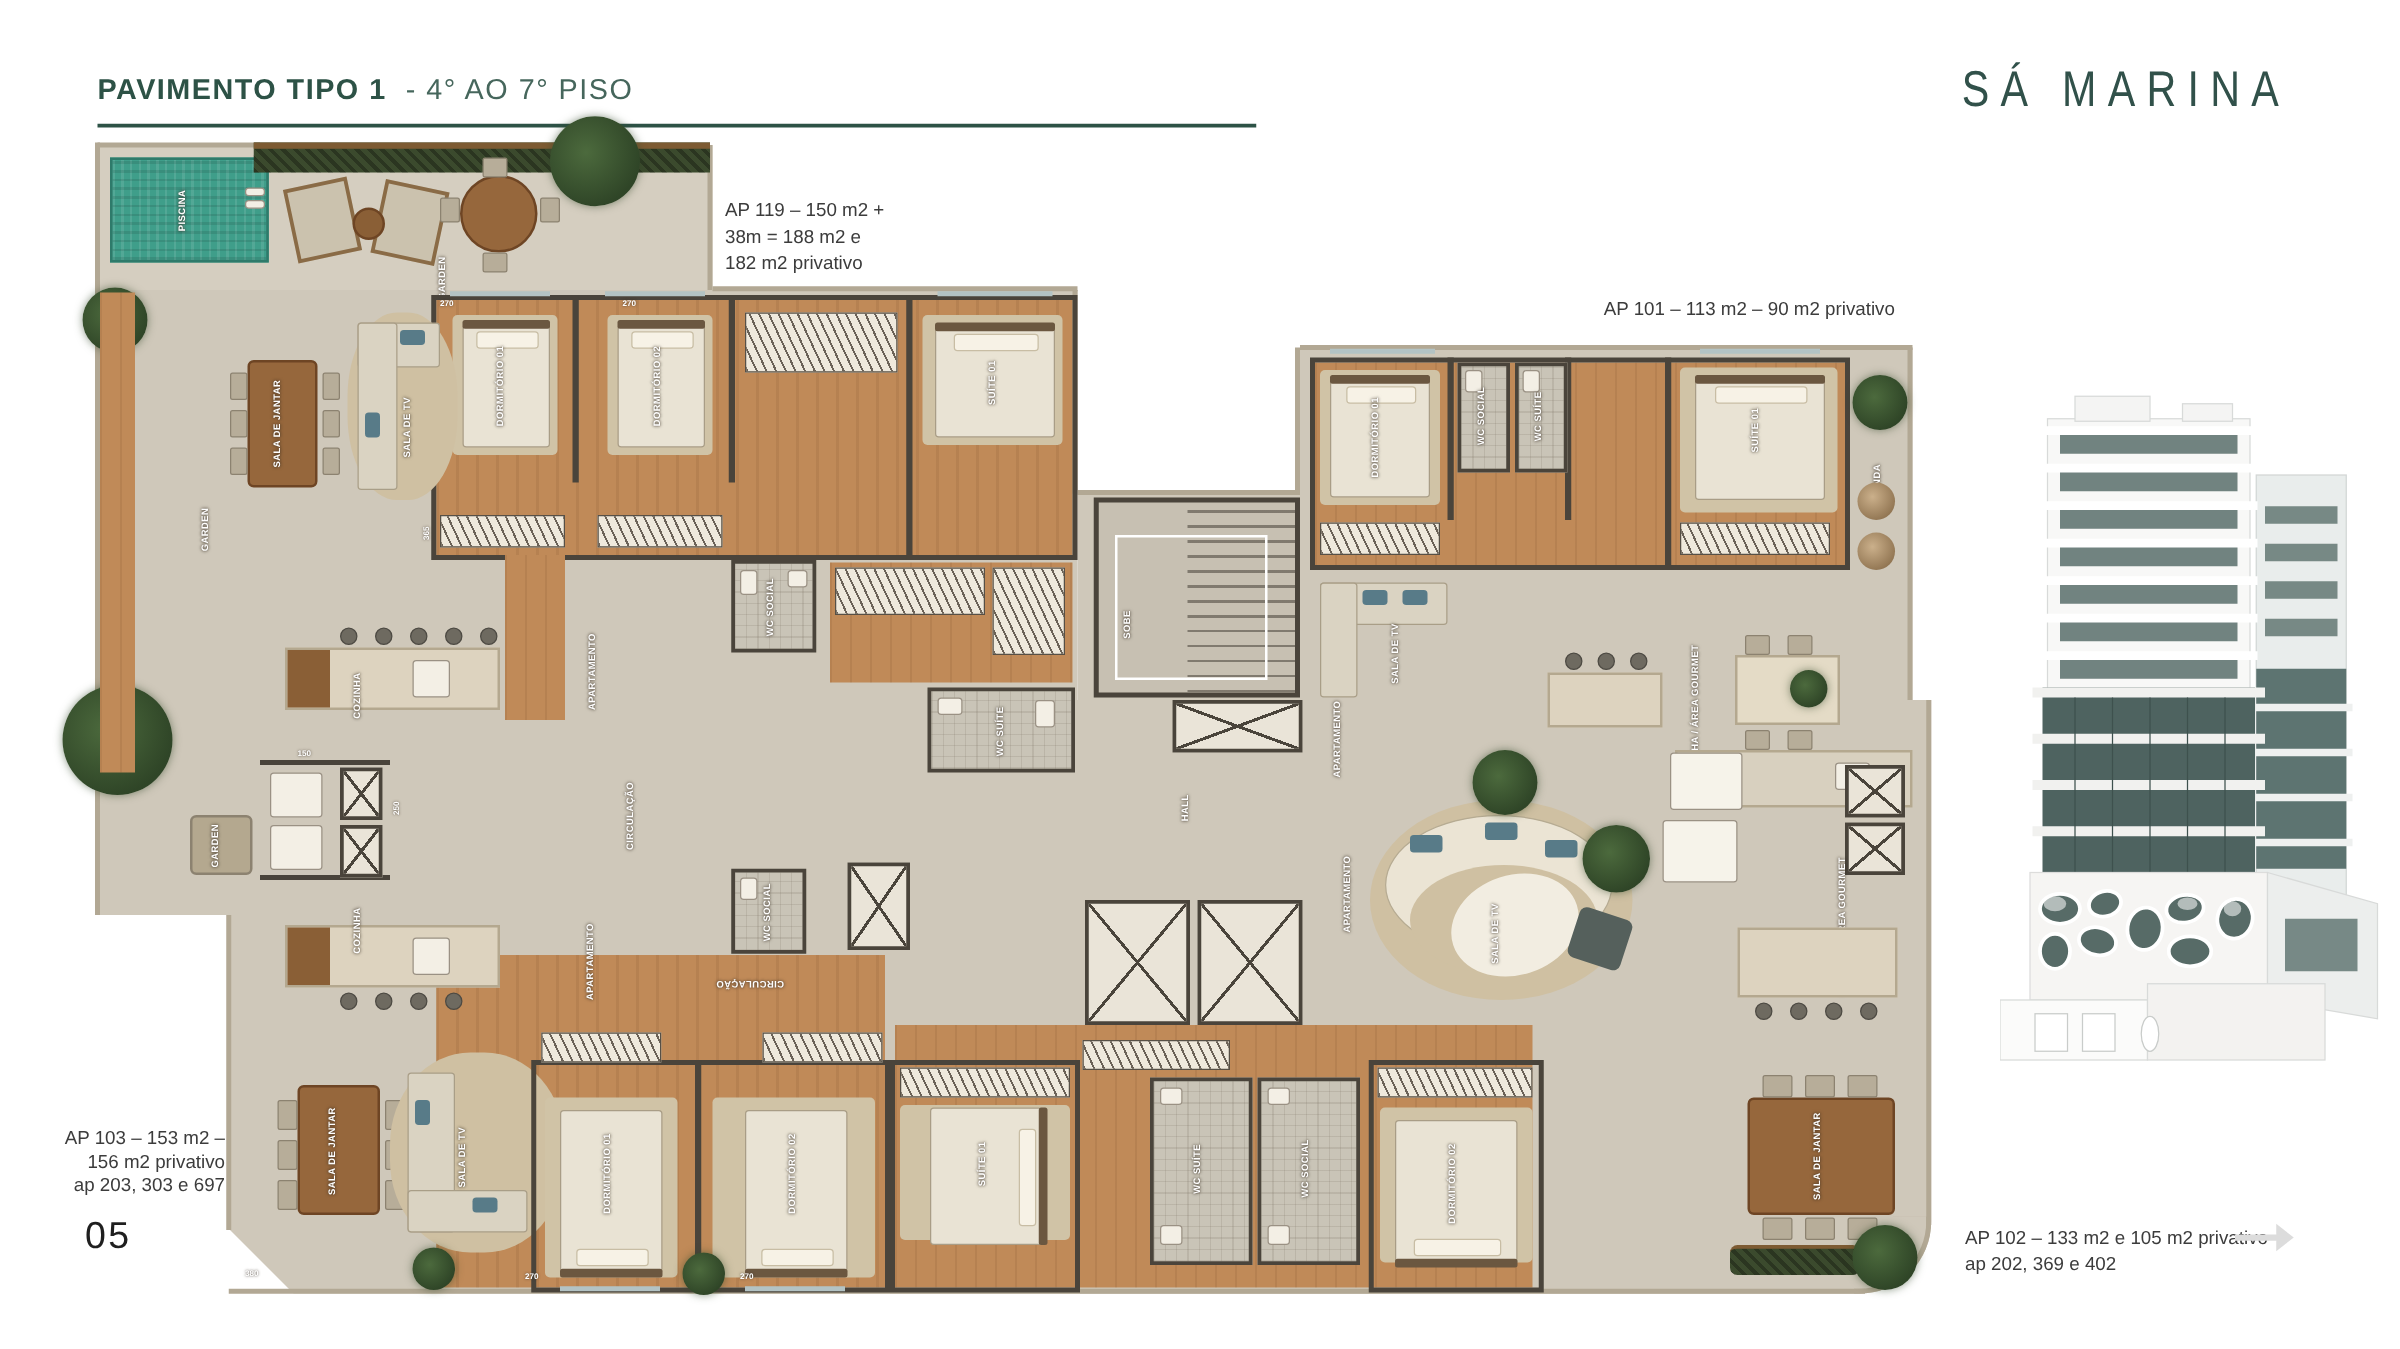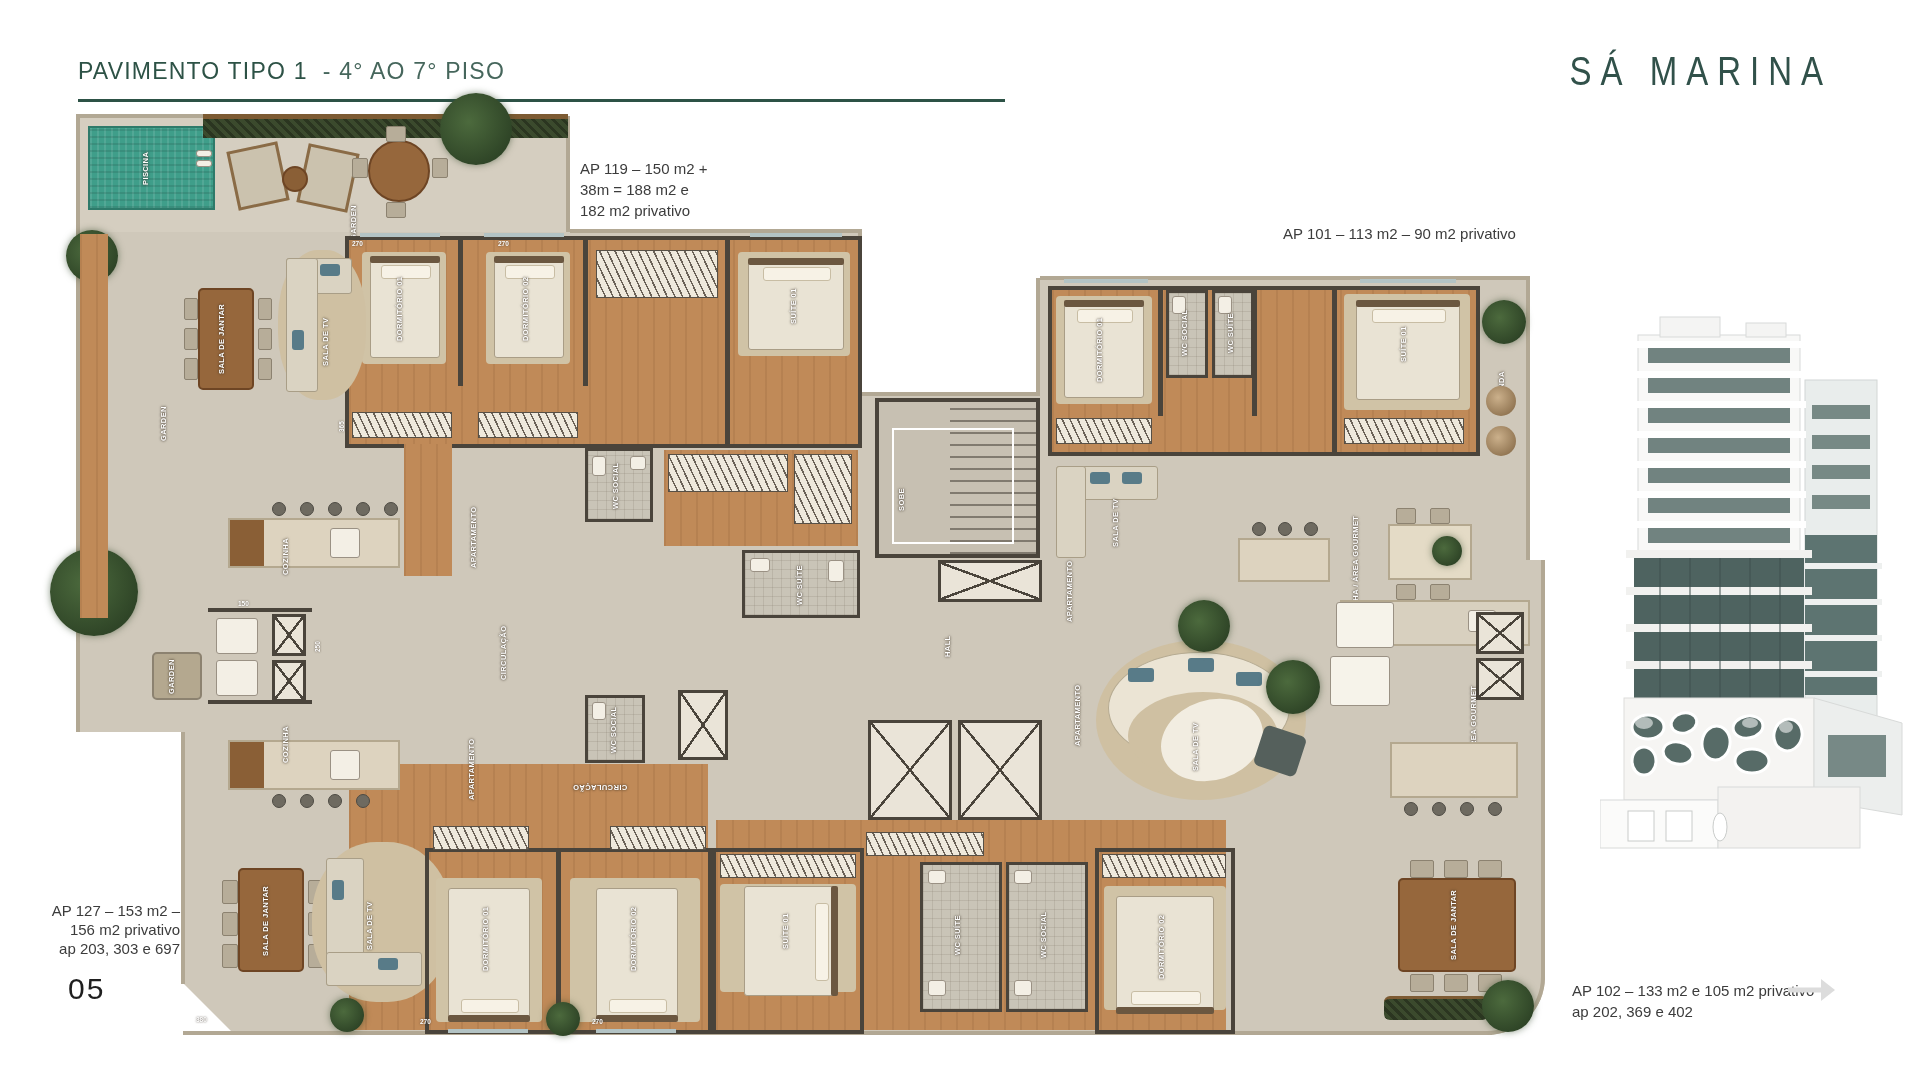--- a/index.html
+++ b/index.html
@@ -1,21 +1,21 @@
 <!DOCTYPE html>
 <html><head>
 <meta charset="utf-8">
 <style>
   html,body{margin:0;padding:0;background:#fff;}
   .page{position:relative;width:1920px;height:1079px;background:#ffffff;
         font-family:"Liberation Sans",sans-serif;overflow:hidden;}
   .abs{position:absolute;}
   
   .title{position:absolute;left:78px;top:58px;font-size:23px;color:#2d5246;letter-spacing:1.2px;white-space:nowrap;}
-  .title b{font-weight:400;}
+  .title b{font-weight:700;}
   .title span{font-weight:400;opacity:.88;}
   .rule{position:absolute;left:78px;top:99px;width:927px;height:3px;background:#2d5246;}
   .brand{position:absolute;right:88px;top:48px;font-size:33px;color:#31514a;font-weight:400;
          letter-spacing:9px;transform:scaleY(1.22);transform-origin:top right;white-space:nowrap;}
   
   .note{position:absolute;font-size:15px;color:#3c3c3c;line-height:21px;white-space:nowrap;}
   .pagenum{position:absolute;left:68px;top:972px;font-size:30px;color:#1f1f1f;letter-spacing:2px;}
   
   .slab{position:absolute;background:#cfc8ba;}
   .slab2{position:absolute;background:#d5cec0;}
@@ -86,23 +86,23 @@
     <span>&nbsp;</span><span>- 4° AO 7° PISO</span>
   </div>
   <div class="rule"></div>
   <div class="brand">SÁ MARINA</div>
 
   <div class="note" style="left:580px;top:158px;">
     <div>AP 119 – 150 m2 +</div>
     <div>38m = 188 m2 e</div>
     <div>182 m2 privativo</div>
   </div>
-  <div class="note" style="left:1283px;top:223px;">AP 101 – 113 m2 – 90 m2 privativo</div>
+  <div class="note" style="left:1283px;top:237px;">AP 101 – 113 m2 – 90 m2 privativo</div>
   <div class="note" style="left:28px;top:901px;width:152px;text-align:right;white-space:normal;line-height:19px;">
-    <div>AP 127 – 153 m2 –</div>
+    <div>AP 103 – 153 m2 –</div>
     <div>156 m2 privativo</div>
     <div>ap 203, 303 e 697</div>
   </div>
   <div class="pagenum">05</div>
   <div class="note" style="left:1572px;top:980px;">
     <div>AP 102 – 133 m2 e 105 m2 privativo</div>
     <div>ap 202, 369 e 402</div>
   </div>
   <svg class="abs" style="left:1785px;top:975px;" width="52" height="30">
     <line x1="3" y1="15" x2="38" y2="15" stroke="#dcdcdc" stroke-width="5"></line>

